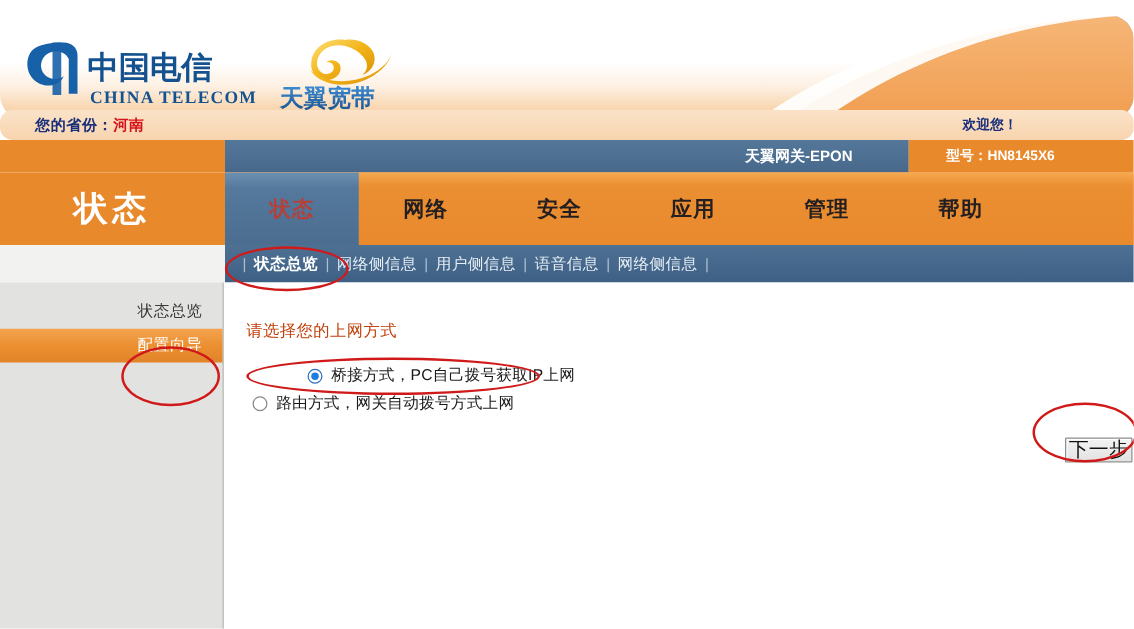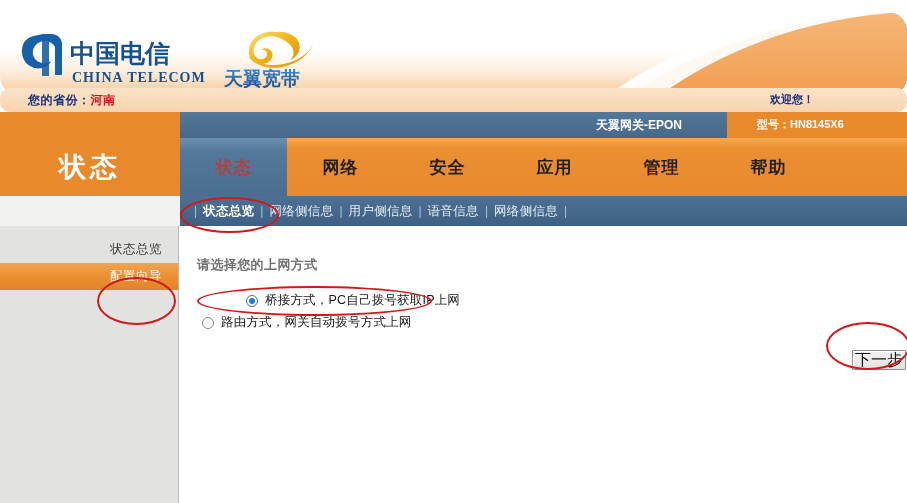--- a/index.html
+++ b/index.html
@@ -106,21 +106,21 @@
     background:linear-gradient(to bottom,#f3a34f 0%,#ea8e2f 55%,#e1842a 100%);
     color:#ffffff;font-weight:normal;
   }
   .side-sp{height:10px;}
 
   
   .content{
     position:absolute;left:180px;top:226px;width:727px;height:277px;background:#ffffff;
   }
   .c-title{
-    position:absolute;left:17px;top:30px;font-size:13px;font-weight:bold;color:#737373;
+    position:absolute;left:17px;top:30px;font-size:13px;font-weight:normal;color:#c2410c;
     letter-spacing:.4px;
   }
   .opt{position:absolute;left:22px;display:flex;align-items:center;}
   .opt1{top:66px;padding-left:44px;}
   .opt2{top:88px;}
   .radio{
     width:12px;height:12px;border-radius:50%;border:1px solid #8a8a8a;
     background:#ffffff;box-sizing:border-box;margin-right:7px;flex:0 0 auto;
     position:relative;cursor:pointer;
   }

